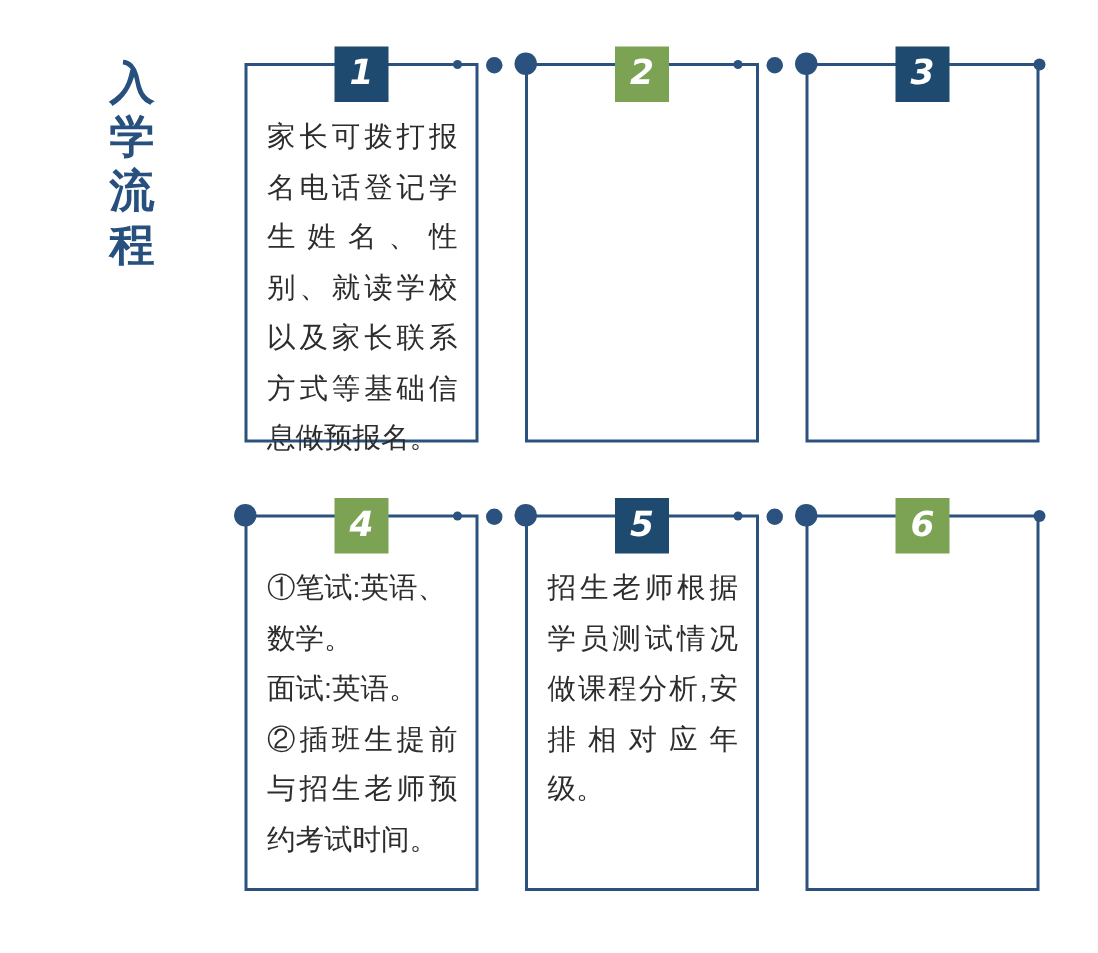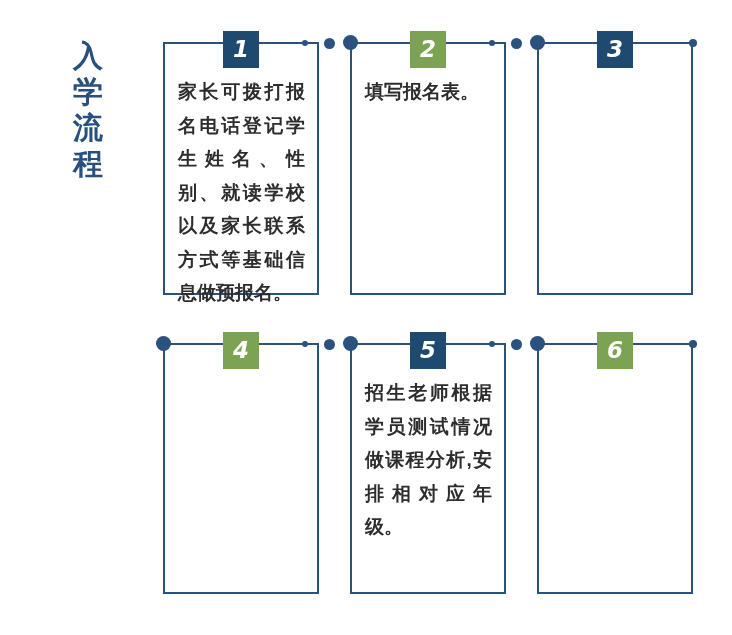--- a/index.html
+++ b/index.html
@@ -41,21 +41,21 @@
     font-style:italic;font-weight:bold;
     font-size:23px;line-height:37px;
   }
 
   .content{
     margin:31px 12px 0 13px;
     font-size:19px;line-height:33.5px;
     color:var(--text);
     text-align:justify;
     white-space:pre-line;
-    font-weight:700;
+    font-weight:400;
   }
 
   
   .dot{position:absolute;border-radius:50%;background:var(--border);}
   .dot-tl{width:15px;height:15px;left:-9px;top:-9px;}          
   .dot-line{width:6px;height:6px;right:9px;top:-4.5px;}        
   .dot-gap{width:11px;height:11px;right:-18px;top:-6.5px;}     
   .dot-tr{width:8px;height:8px;right:-6px;top:-5.5px;}         
 </style>
 </head>
@@ -75,34 +75,37 @@
     <span class="dot dot-line"></span>
     <span class="dot dot-gap"></span>
     <div class="content">家长可拨打报名电话登记学生姓名、性别、就读学校以及家长联系方式等基础信息做预报名。</div>
   </div>
 
   <div class="box b2">
     <span class="dot dot-tl"></span>
     <div class="badge" style="background: rgb(124, 162, 83);">2</div>
     <span class="dot dot-line"></span>
     <span class="dot dot-gap"></span>
-    <div class="content">填写报名表。</div>
   </div>
 
   <div class="box b3">
     <span class="dot dot-tl"></span>
     <div class="badge" style="background: rgb(29, 74, 110);">3</div>
     <span class="dot dot-tr"></span>
   </div>
 
   <div class="box b4">
     <span class="dot dot-tl"></span>
     <div class="badge" style="background: rgb(124, 162, 83);">4</div>
     <span class="dot dot-line"></span>
     <span class="dot dot-gap"></span>
+    <div class="content">①笔试:英语、
+数学。
+面试:英语。
+②插班生提前与招生老师预约考试时间。</div>
   </div>
 
   <div class="box b5">
     <span class="dot dot-tl"></span>
     <div class="badge" style="background: rgb(29, 74, 110);">5</div>
     <span class="dot dot-line"></span>
     <span class="dot dot-gap"></span>
     <div class="content">招生老师根据学员测试情况做课程分析,安排相对应年级。</div>
   </div>
 

